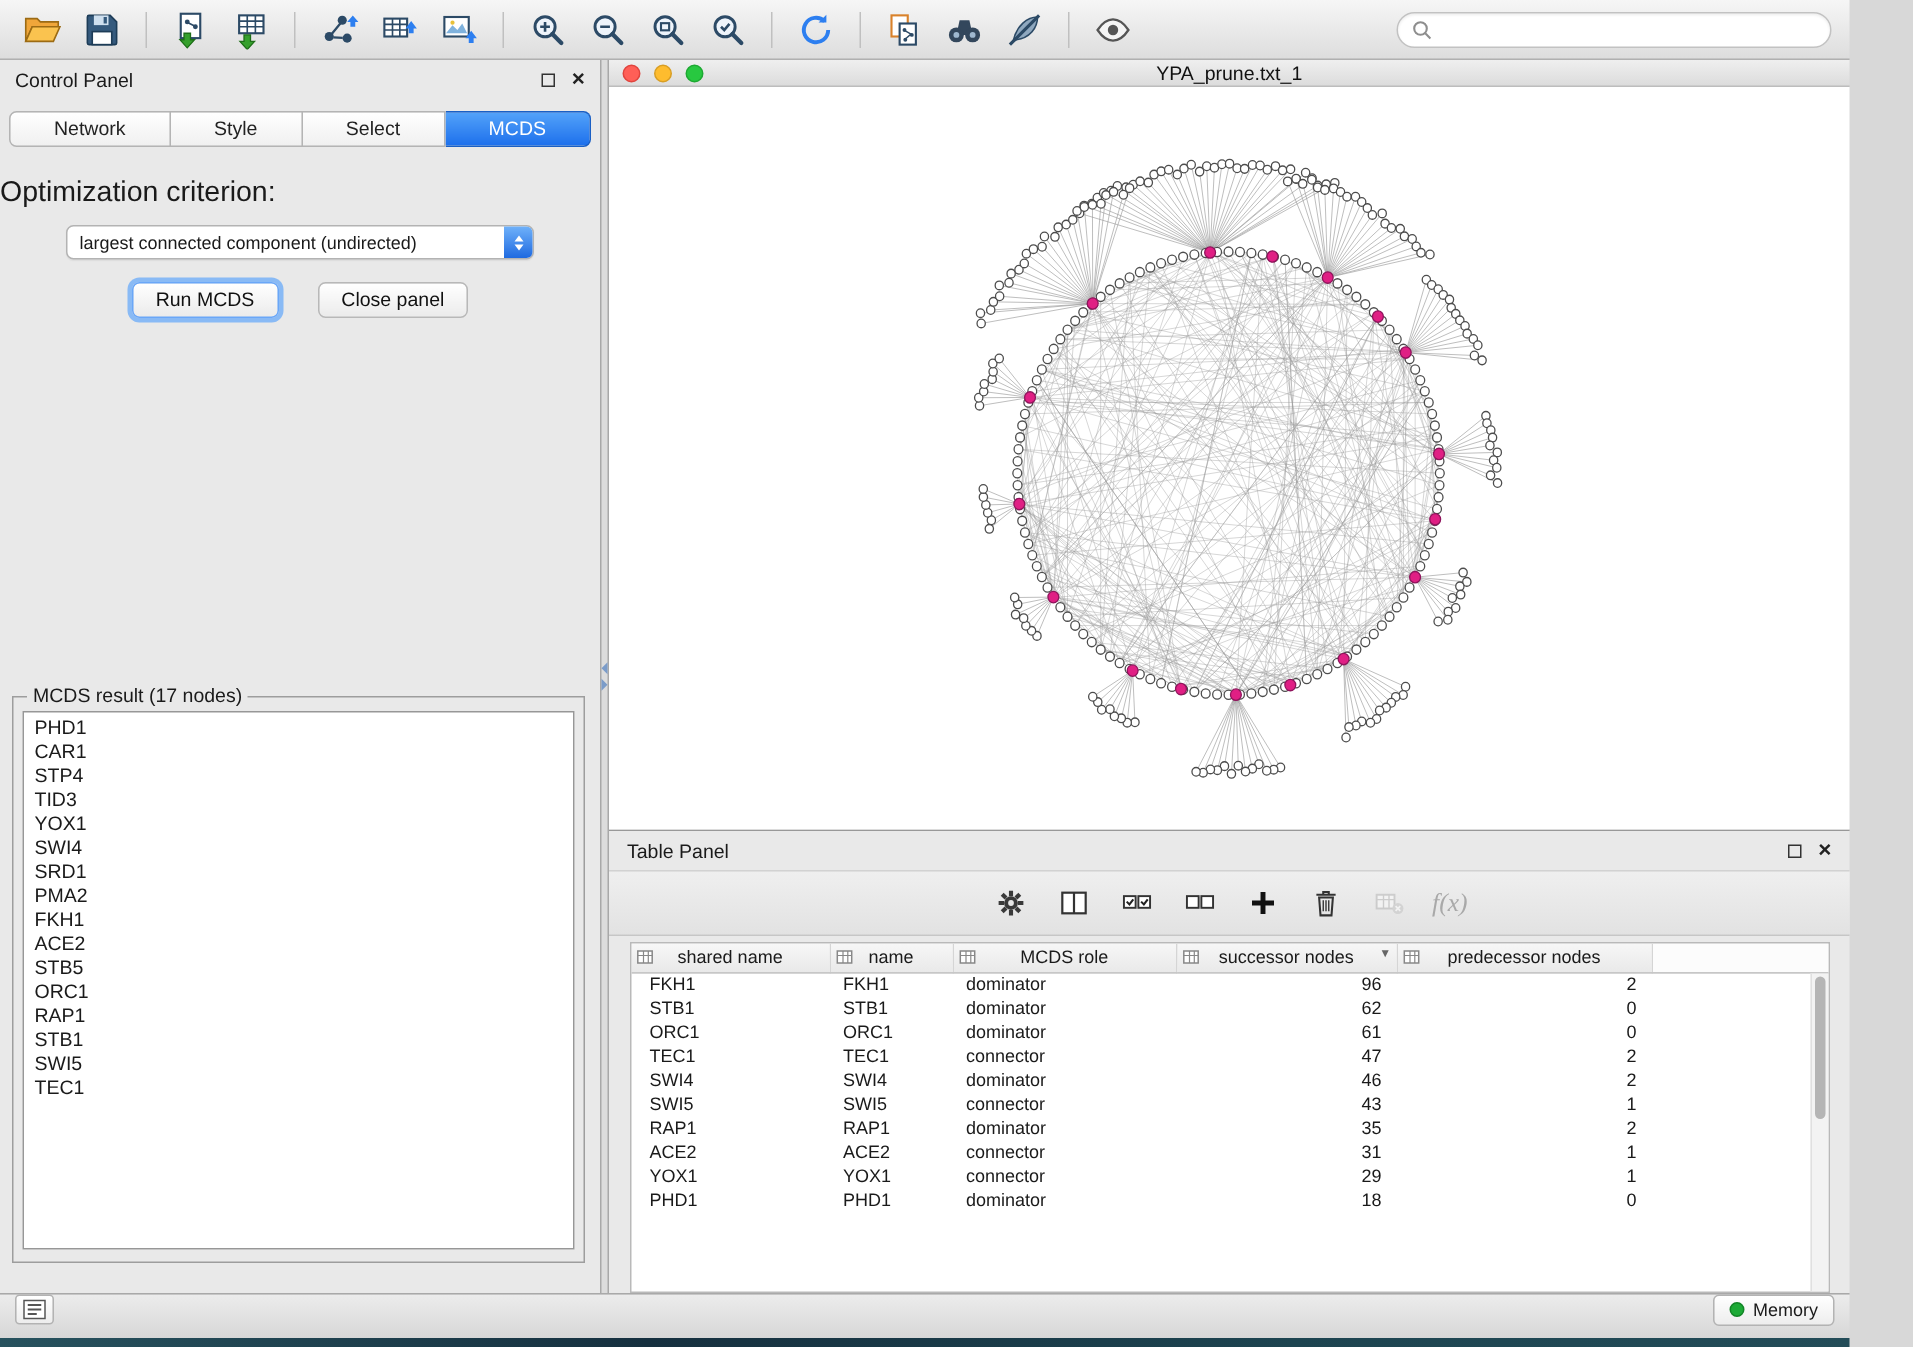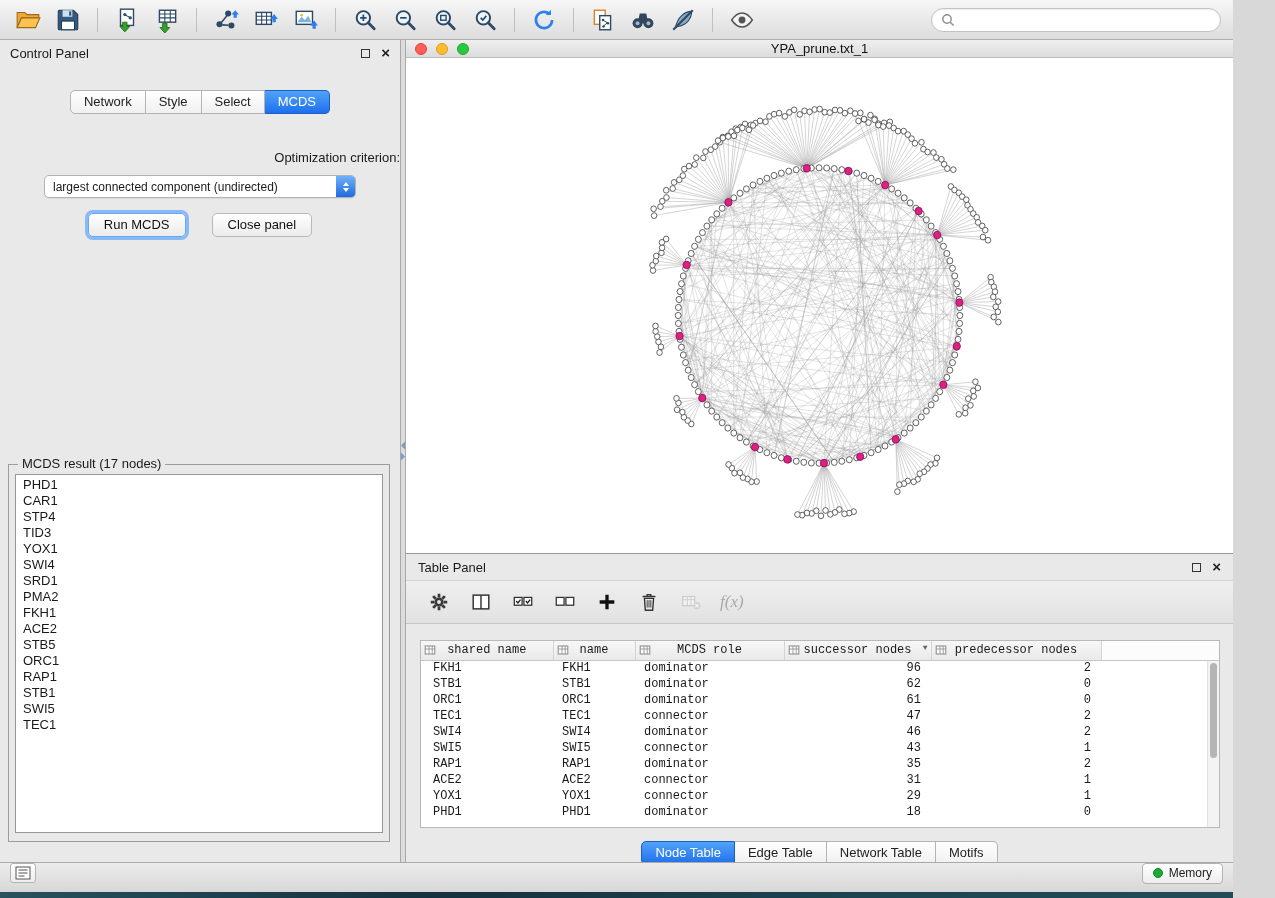--- a/index.html
+++ b/index.html
@@ -35,28 +35,28 @@
 
   
   .control-panel { width:400px; flex:0 0 400px; background:#e9e9e9; position:relative; }
   .panel-header { height:26px; display:flex; align-items:center; padding:0 10px; font-size:13px; }
   .panel-header .sp { flex:1; }
   .float-btn { width:14px; height:14px; display:flex; align-items:center; justify-content:center; margin-right:9px; }
   .float-square { width:9px; height:9px; border:1.5px solid #333; }
   .close-x { font-size:15px; font-weight:bold; color:#222; line-height:14px; }
   .tabs-row { display:flex; justify-content:center; padding-top:8px; }
   .seg-tab {
-    font-size:13px; padding:3px 13px 4px;
+    font-size:13px; padding:3px 29px 4px;
     background:linear-gradient(#ffffff,#f0f0f0);
-    border:1px solid #b4b4b4; border-left:none; color:#222; cursor:default;margin-top:16px;
+    border:1px solid #b4b4b4; border-left:none; color:#222; cursor:default;
   }
   .seg-tab:first-child { border-left:1px solid #b4b4b4; border-radius:5px 0 0 5px; }
   .seg-tab:last-child { border-radius:0 5px 5px 0; }
   .seg-tab.active { background:linear-gradient(#53a2f9,#1d70ec); color:#fff; border-color:#1a5fc4; }
-  .opt-label { text-align:right; font-size:13px; margin-top:36px; }
+  .opt-label { text-align:left; font-size:19px; margin-top:20px; }
   .dropdown {
     width:312px; height:23px; margin:10px auto 0; background:#fff;
     border:1px solid #b3b3b3; border-radius:5px; position:relative;
     display:flex; align-items:center; padding-left:8px; font-size:12px;
     box-shadow:0 1px 1px rgba(0,0,0,.06);
   }
   .dd-caps {
     position:absolute; right:0; top:0; bottom:0; width:19px;
     background:linear-gradient(#6fb1fa,#1f6ae0);
     border-radius:0 4px 4px 0;
@@ -102,25 +102,25 @@
   .net-canvas svg { width:100%; height:100%; display:block; }
 
   
   .table-panel { flex:1 1 auto; background:#e9e9e9; display:flex; flex-direction:column; min-height:0; }
   .tp-header { height:26px; flex:0 0 26px; display:flex; align-items:center; font-size:13px; padding:2px 12px; }
   .tp-header .sp { flex:1; }
   .tp-toolbar {
     height:44px; flex:0 0 44px;
     background:linear-gradient(#efefef,#e2e2e2);
     border-top:1px solid #d2d2d2; border-bottom:1px solid #c6c6c6;
-    display:flex; align-items:center; padding:0 20px; gap:16px;
+    display:flex; align-items:center; padding:0 20px; gap:16px;justify-content:center;
   }
   .tp-icon { display:flex; align-items:center; justify-content:center; width:26px; height:26px; }
   .tp-icon.fx { font-family:"Liberation Serif", serif; font-style:italic; font-size:17px; color:#a9a9a9; width:auto; }
-  .tp-table-wrap { flex:1 1 auto; margin:16px 13px 0 14px; background:#fff; border:1px solid #b9b9b9; position:relative; overflow:hidden;font-family:Liberation Mono, monospace; }
+  .tp-table-wrap { flex:1 1 auto; margin:4px 13px 0 14px; background:#fff; border:1px solid #b9b9b9; position:relative; overflow:hidden; }
   table { border-collapse:collapse; table-layout:fixed; width:100%; font-size:12px; }
   thead th {
     height:19px; font-weight:normal; font-size:12px; position:relative;
     background:linear-gradient(#f7f7f7,#e9e9e9);
     border-right:1px solid #d5d5d5; border-bottom:1px solid #c7c7c7;
     text-align:center; padding:0 14px; white-space:nowrap; overflow:hidden;
   }
   thead th.filler { background:#fcfcfc; border-right:none; }
   .hic { position:absolute; left:3px; top:3px; }
   .sort { position:absolute; right:3px; top:2px; font-size:8px; color:#666; }
@@ -1362,26 +1362,20 @@
                   <td class="num">18</td>
                   <td class="num">0</td>
                   <td></td>
                 </tr>
               </tbody>
           </table>
           <div class="scrollbar">
             <div class="thumb"></div>
           </div>
         </div>
-        <div class="tp-tabs">
-            <span class="seg-tab active">Node Table</span>
-            <span class="seg-tab">Edge Table</span>
-            <span class="seg-tab">Network Table</span>
-            <span class="seg-tab">Motifs</span>
-          </div>
       </div>
     </div>
   </div>
 
   <div class="statusbar">
     <span class="list-btn">
       <svg width="18" height="18" viewBox="0 0 18 18">
           <rect x="2" y="3" width="14" height="12" fill="#fff" stroke="#555"></rect>
           <path d="M4.5 6h9M4.5 9h9M4.5 12h6" stroke="#555" stroke-width="1.2"></path>
         </svg>

